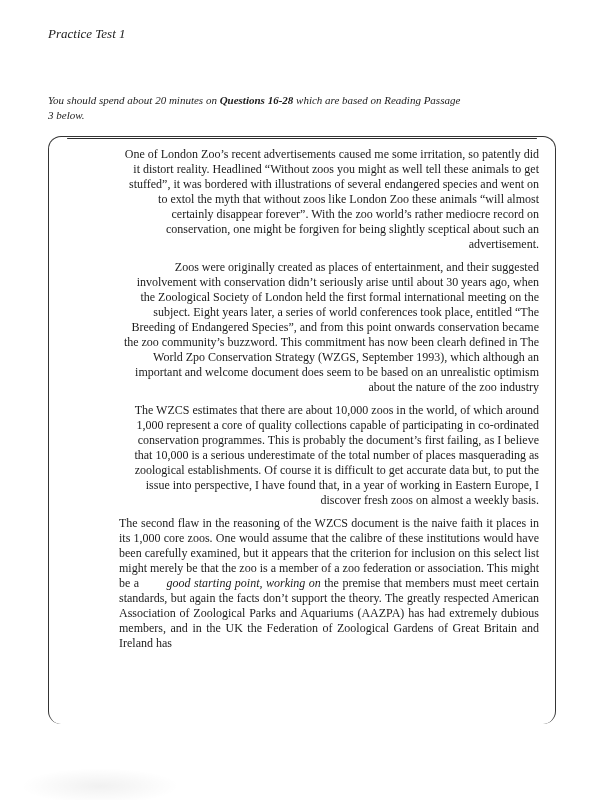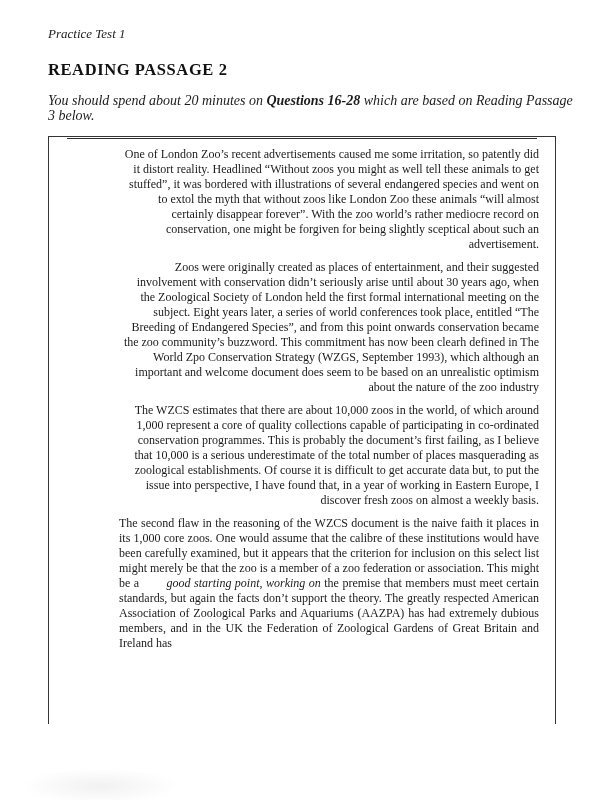--- a/index.html
+++ b/index.html
@@ -1,15 +1,15 @@
 <!DOCTYPE html>
 <html><head>
 <meta charset="utf-8">
 <style>
-  * { margin: 0; padding: 0; box-sizing: border-box; }
+  * { margin: 0; padding: 0; box-sizing: border-box; border-radius: 13px; }
   html, body { background: #ffffff; }
   .page {
     position: relative;
     width: 600px;
     height: 800px;
     background: #ffffff;
     font-family: "Liberation Serif", "DejaVu Serif", serif;
     color: #1a1a1a;
     overflow: hidden;
   }
@@ -29,21 +29,21 @@
     font-weight: bold;
     letter-spacing: 0.6px;
     color: #111;
   }
   .instruction {
     position: absolute;
     left: 48px;
     top: 93px;
     width: 525px;
     font-style: italic;
-    font-size: 14px;
+    font-size: 11px;
     line-height: 15px;
     color: #1c1c1c;
   }
   .instruction b { font-weight: bold; }
   .passage-box {
     position: absolute;
     left: 48px;
     top: 136px;
     width: 508px;
     height: 588px;
@@ -87,21 +87,20 @@
     pointer-events: none;
   }
 </style>
 </head>
 <body>
 
 <div class="page">
 
   <div class="running-head">Practice Test 1</div>
 
-  <div class="section-title">READING PASSAGE 2</div>
 
   <p class="instruction"><span>You should spend about 20 minutes on </span><b>Questions 16-28</b><span> which are based on Reading Passage</span><br><span>3 below.</span></p>
 
   <div class="passage-box">
     <div class="title-rule"></div>
     <div class="passage-body" id="passage-body">
         <p class="para"><span>One of London Zoo’s recent advertisements caused me some irritation, so patently did it distort reality. Headlined “Without zoos you might as well tell these animals to get stuffed”, it was bordered with illustrations of several endangered species and went on to extol the myth that without zoos like London Zoo these animals “will almost certainly disappear forever”. With the zoo world’s rather mediocre record on conservation, one might be forgiven for being slightly sceptical about such an advertisement.</span></p>
         <p class="para"><span>Zoos were originally created as places of entertainment, and their suggested involvement with conservation didn’t seriously arise until about 30 years ago, when the Zoological Society of London held the first formal international meeting on the subject. Eight years later, a series of world conferences took place, entitled “The Breeding of Endangered Species”, and from this point onwards conservation became the zoo community’s buzzword. This commitment has now been clearh defined in The World Zpo Conservation Strategy (WZGS, September 1993), which although an important and welcome document does seem to be based on an unrealistic optimism about the nature of the zoo industry</span></p>
         <p class="para"><span>The WZCS estimates that there are about 10,000 zoos in the world, of which around 1,000 represent a core of quality collections capable of participating in co-ordinated conservation programmes. This is probably the document’s first failing, as I believe that 10,000 is a serious underestimate of the total number of places masquerading as zoological establishments. Of course it is difficult to get accurate data but, to put the issue into perspective, I have found that, in a year of working in Eastern Europe, I discover fresh zoos on almost a weekly basis.</span></p>
         <p class="para justify"><span>The second flaw in the reasoning of the WZCS document is the naive faith it places in its 1,000 core zoos. One would assume that the calibre of these institutions would have been carefully examined, but it appears that the criterion for inclusion on this select list might merely be that the zoo is a member of a zoo federation or association. This might be a </span><i>good starting point, working on</i><span> the premise that members must meet certain standards, but again the facts don’t support the theory. The greatly respected American Association of Zoological Parks and Aquariums (AAZPA) has had extremely dubious members, and in the UK the Federation of Zoological Gardens of Great Britain and Ireland has</span></p>

